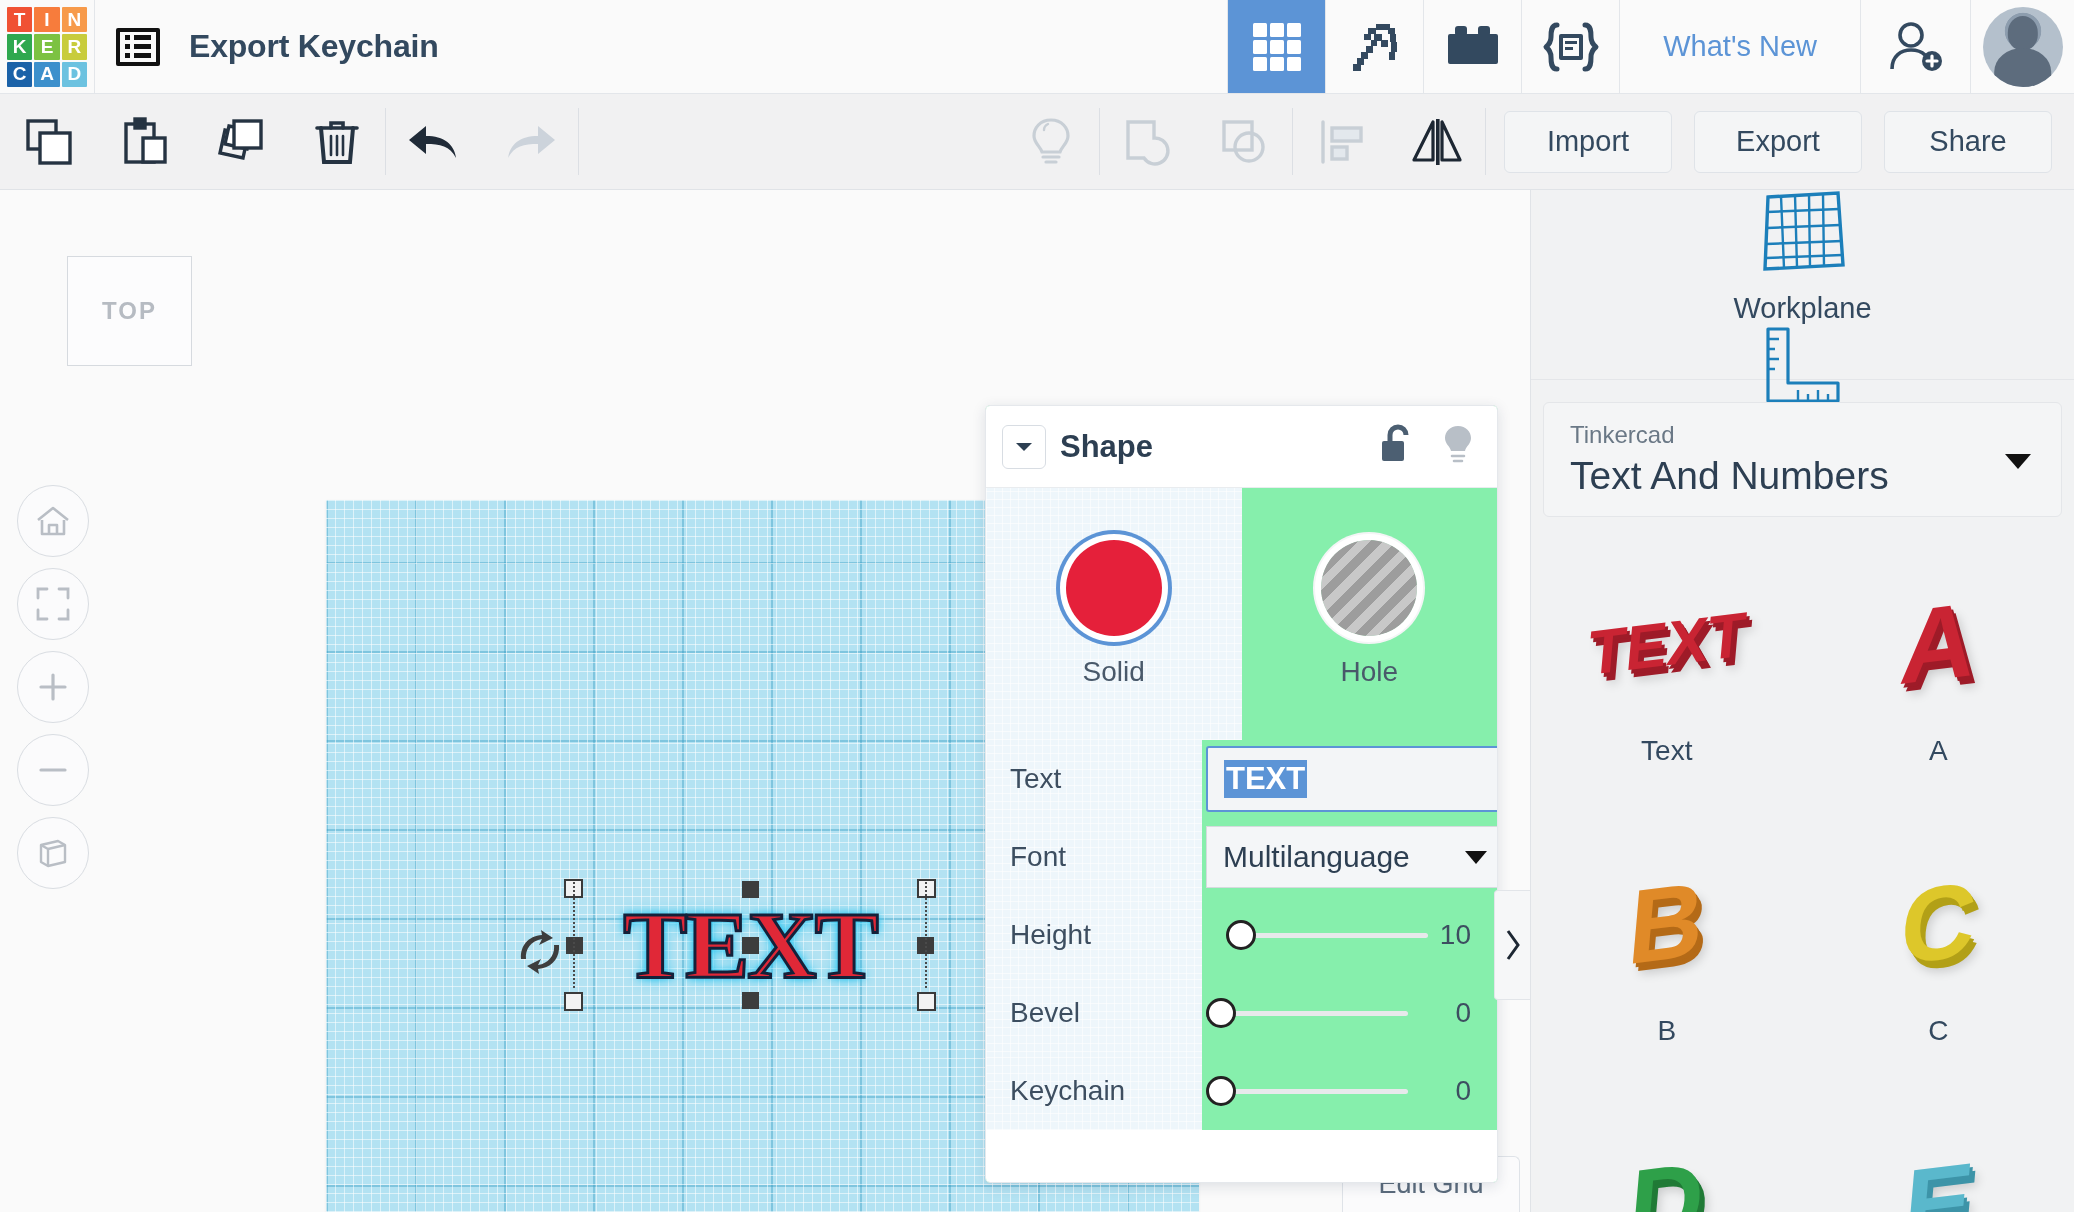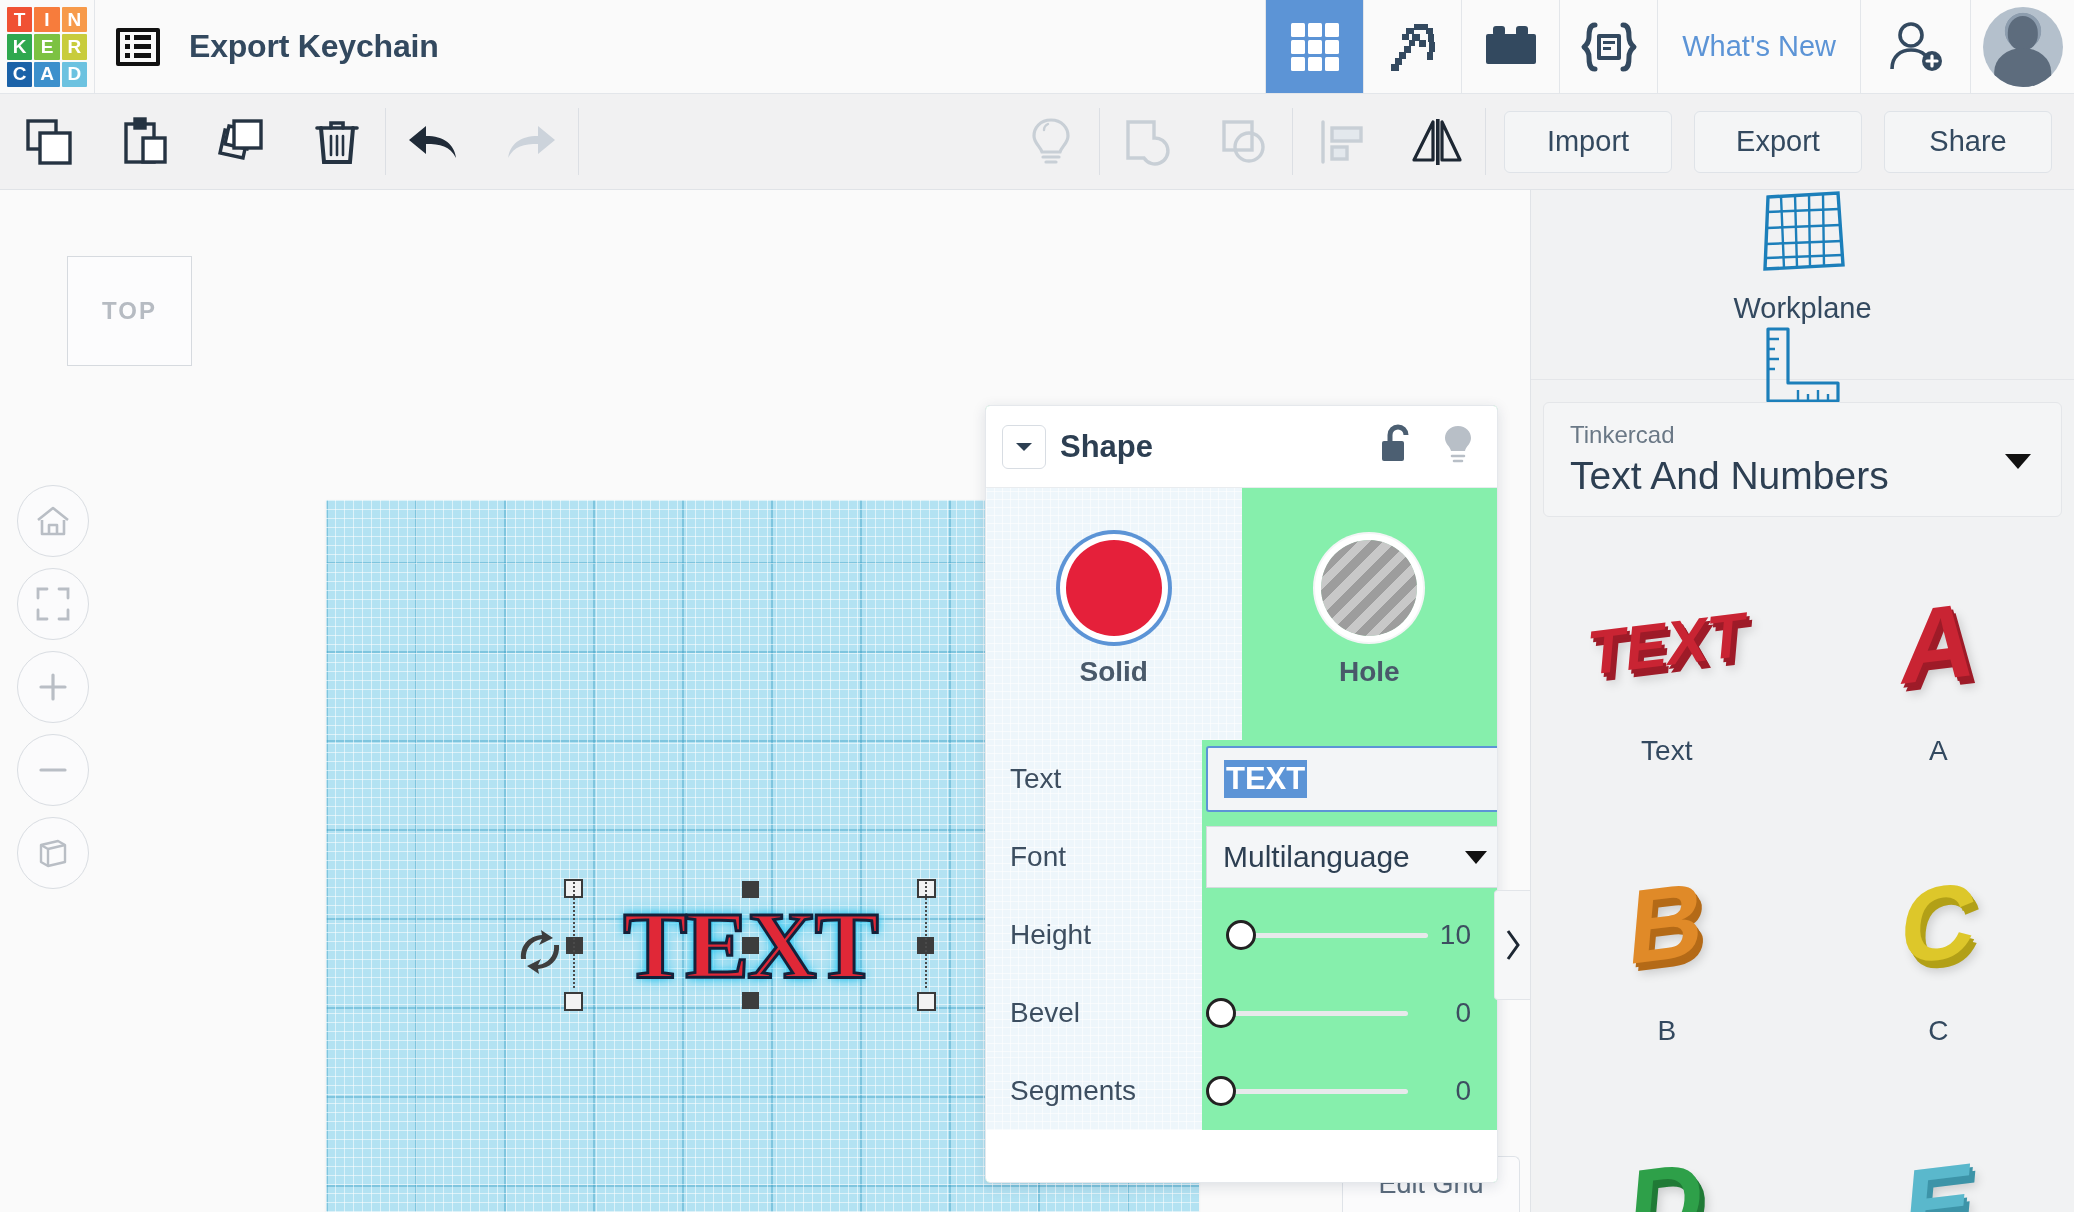--- a/index.html
+++ b/index.html
@@ -41,21 +41,21 @@
     display: flex; align-items: center; font-size: 32px; font-weight: bold;
     color: #33495f; padding-left: 8px; letter-spacing: -0.2px; white-space: nowrap;
   }
   .topspacer { flex: 1 1 auto; }
   .modebtn {
     width: 98px; display: flex; align-items: center; justify-content: center; flex: 0 0 98px;
     border-left: 1px solid #e3e6ea; cursor: pointer;
   }
   .modebtn.active { background: #5c94d6; }
   .whatsnew {
-    display: flex; align-items: center; justify-content: center; padding: 0 24px;
+    display: flex; align-items: center; justify-content: center; padding: 0 43px;
     font-size: 29px; color: #5c94d6; border-left: 1px solid #e3e6ea; cursor: pointer; white-space: nowrap;
   }
   .adduser {
     width: 110px; display: flex; align-items: center; justify-content: center; flex: 0 0 110px;
     border-left: 1px solid #e3e6ea; cursor: pointer;
   }
   .avatarwrap {
     width: 104px; display: flex; align-items: center; justify-content: center; flex: 0 0 104px;
     border-left: 1px solid #e3e6ea; cursor: pointer;
   }
@@ -150,21 +150,21 @@
   .insphead {
     height: 82px; display: flex; align-items: center; padding: 0 22px 0 16px;
     border-bottom: 1px solid #e9ecef; background: #fff;
   }
   .collapse {
     width: 44px; height: 44px; border: 1px solid #d8dde3; border-radius: 6px;
     display: flex; align-items: center; justify-content: center; cursor: pointer; background: #fff;
   }
   .inspttl { font-size: 31px; font-weight: bold; color: #2d3f52; margin-left: 14px; }
   .inspicons { margin-left: auto; display: flex; align-items: center; gap: 24px; }
-  .solidrow { display: flex; height: 252px; font-weight: bold; }
+  .solidrow { display: flex; height: 252px; }
   .solidcell {
     flex: 1; display: flex; flex-direction: column; align-items: center; justify-content: center;
     cursor: pointer; gap: 20px;
   }
   .solidcell.sel {
     background: #eef6fb;
     background-image:
       repeating-linear-gradient(0deg, rgba(255,255,255,.6) 0 1px, transparent 1px 8px),
       repeating-linear-gradient(90deg, rgba(255,255,255,.6) 0 1px, transparent 1px 8px);
   }
@@ -608,21 +608,21 @@
             </div>
           <div class="propfield sliderwrap">
             <div class="knob"></div>
             <div class="track"></div>
             <div class="propval">0</div>
           </div>
         </div>
 
         <div class="proprow">
           <div class="propgutter">
-              <div class="proplbl">Segments</div>
+              <div class="proplbl">Keychain</div>
             </div>
           <div class="propfield sliderwrap">
             <div class="knob"></div>
             <div class="track"></div>
             <div class="propval">0</div>
           </div>
         </div>
         <div class="inspfoot"></div>
       </div>
 

